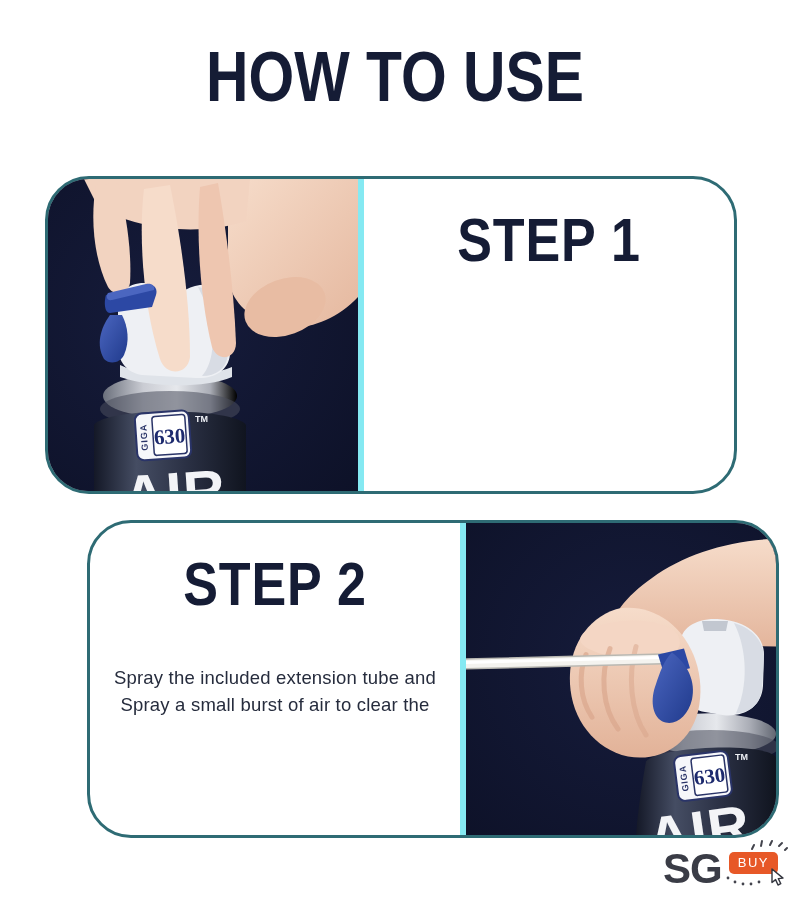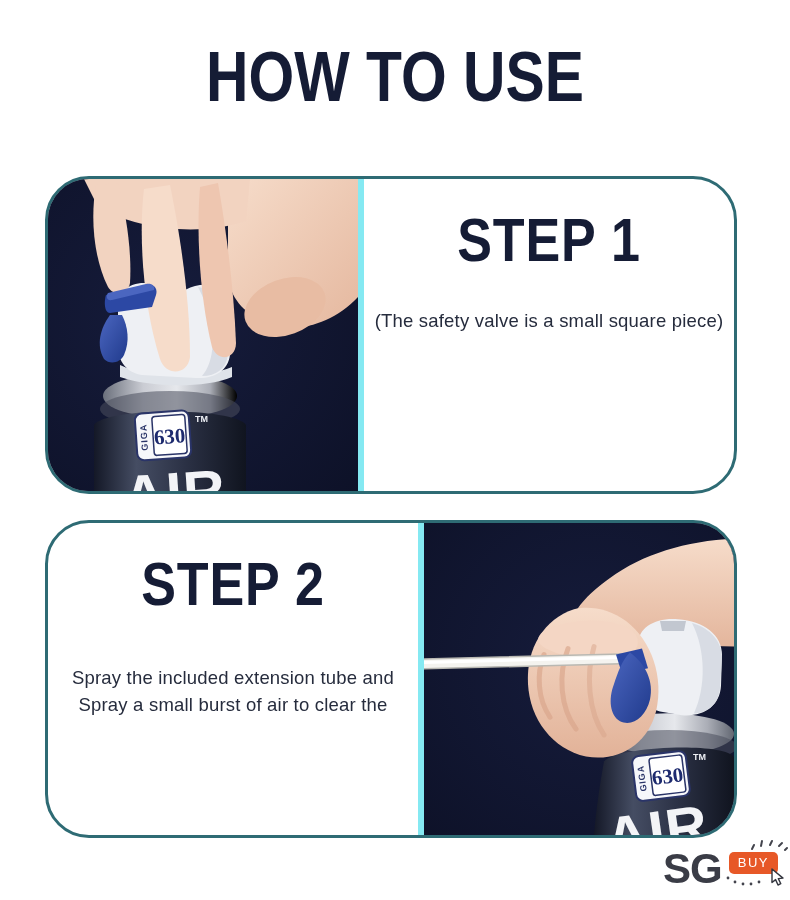--- a/index.html
+++ b/index.html
@@ -4,21 +4,21 @@
 <style>
   html,body{margin:0;padding:0;background:#ffffff;}
   .page{position:relative;width:790px;height:900px;background:#ffffff;overflow:hidden;
         font-family:"Liberation Sans",sans-serif;}
   .page-title{position:absolute;top:42px;left:0;width:100%;margin:0;text-align:center;
         font-size:70px;line-height:1;font-weight:800;color:#151c35;letter-spacing:0px;
         transform:scaleX(.84);}
   .card{position:absolute;left:45px;width:692px;height:318px;box-sizing:border-box;
         border:3px solid #2e6b74;border-radius:44px;background:#ffffff;overflow:hidden;}
   .card1{top:176px;}
-  .card2{top:520px;}
+  .card2{top:520px;margin-left:42px;}
   .card-inner{display:flex;flex-direction:row;height:100%;}
   .photo{width:310px;height:100%;position:relative;background:#101530;flex:0 0 auto;}
   .photo svg{position:absolute;inset:0;width:100%;height:100%;display:block;}
   .strip{width:6px;height:100%;background:#85e9f2;flex:0 0 auto;}
   .text-panel{flex:1;text-align:center;padding-top:30px;box-sizing:border-box;}
   .step-heading{margin:0;font-size:62px;line-height:62px;font-weight:800;color:#151c35;
         letter-spacing:1px;transform:scaleX(.84);}
   .desc{font-size:18.5px;line-height:27px;color:#262c3d;letter-spacing:.2px;}
   .desc-1{margin-top:36px;}
   .desc-2{margin-top:49px;}
@@ -108,21 +108,20 @@
             <path d="M 58 116 L 98 106 C 106 104 110 110 108 116 L 104 128 L 62 134 C 56 134 56 122 58 116 Z" fill="#2c48a4"></path>
             <path d="M 60 114 L 98 105 C 104 104 107 107 106 111 L 64 121 C 58 122 58 117 60 114 Z" fill="#4b66c0"></path>
             <path d="M 62 136 C 52 150 48 166 56 180 C 62 186 72 184 76 176 C 82 162 80 148 74 136 Z" fill="url(#blue1g)"></path>
           </g>
         </svg>
       </div>
       <div class="strip"></div>
       <div class="text-panel">
         <h2 class="step-heading">STEP 1</h2>
         <div class="desc desc-1">
-          <div>(The safety valve is a small square piece)</div>
         </div>
       </div>
     </div>
   </div>
 
   <div class="card card2">
     <div class="card-inner">
       <div class="text-panel">
         <h2 class="step-heading">STEP 2</h2>
         <div class="desc desc-2">

